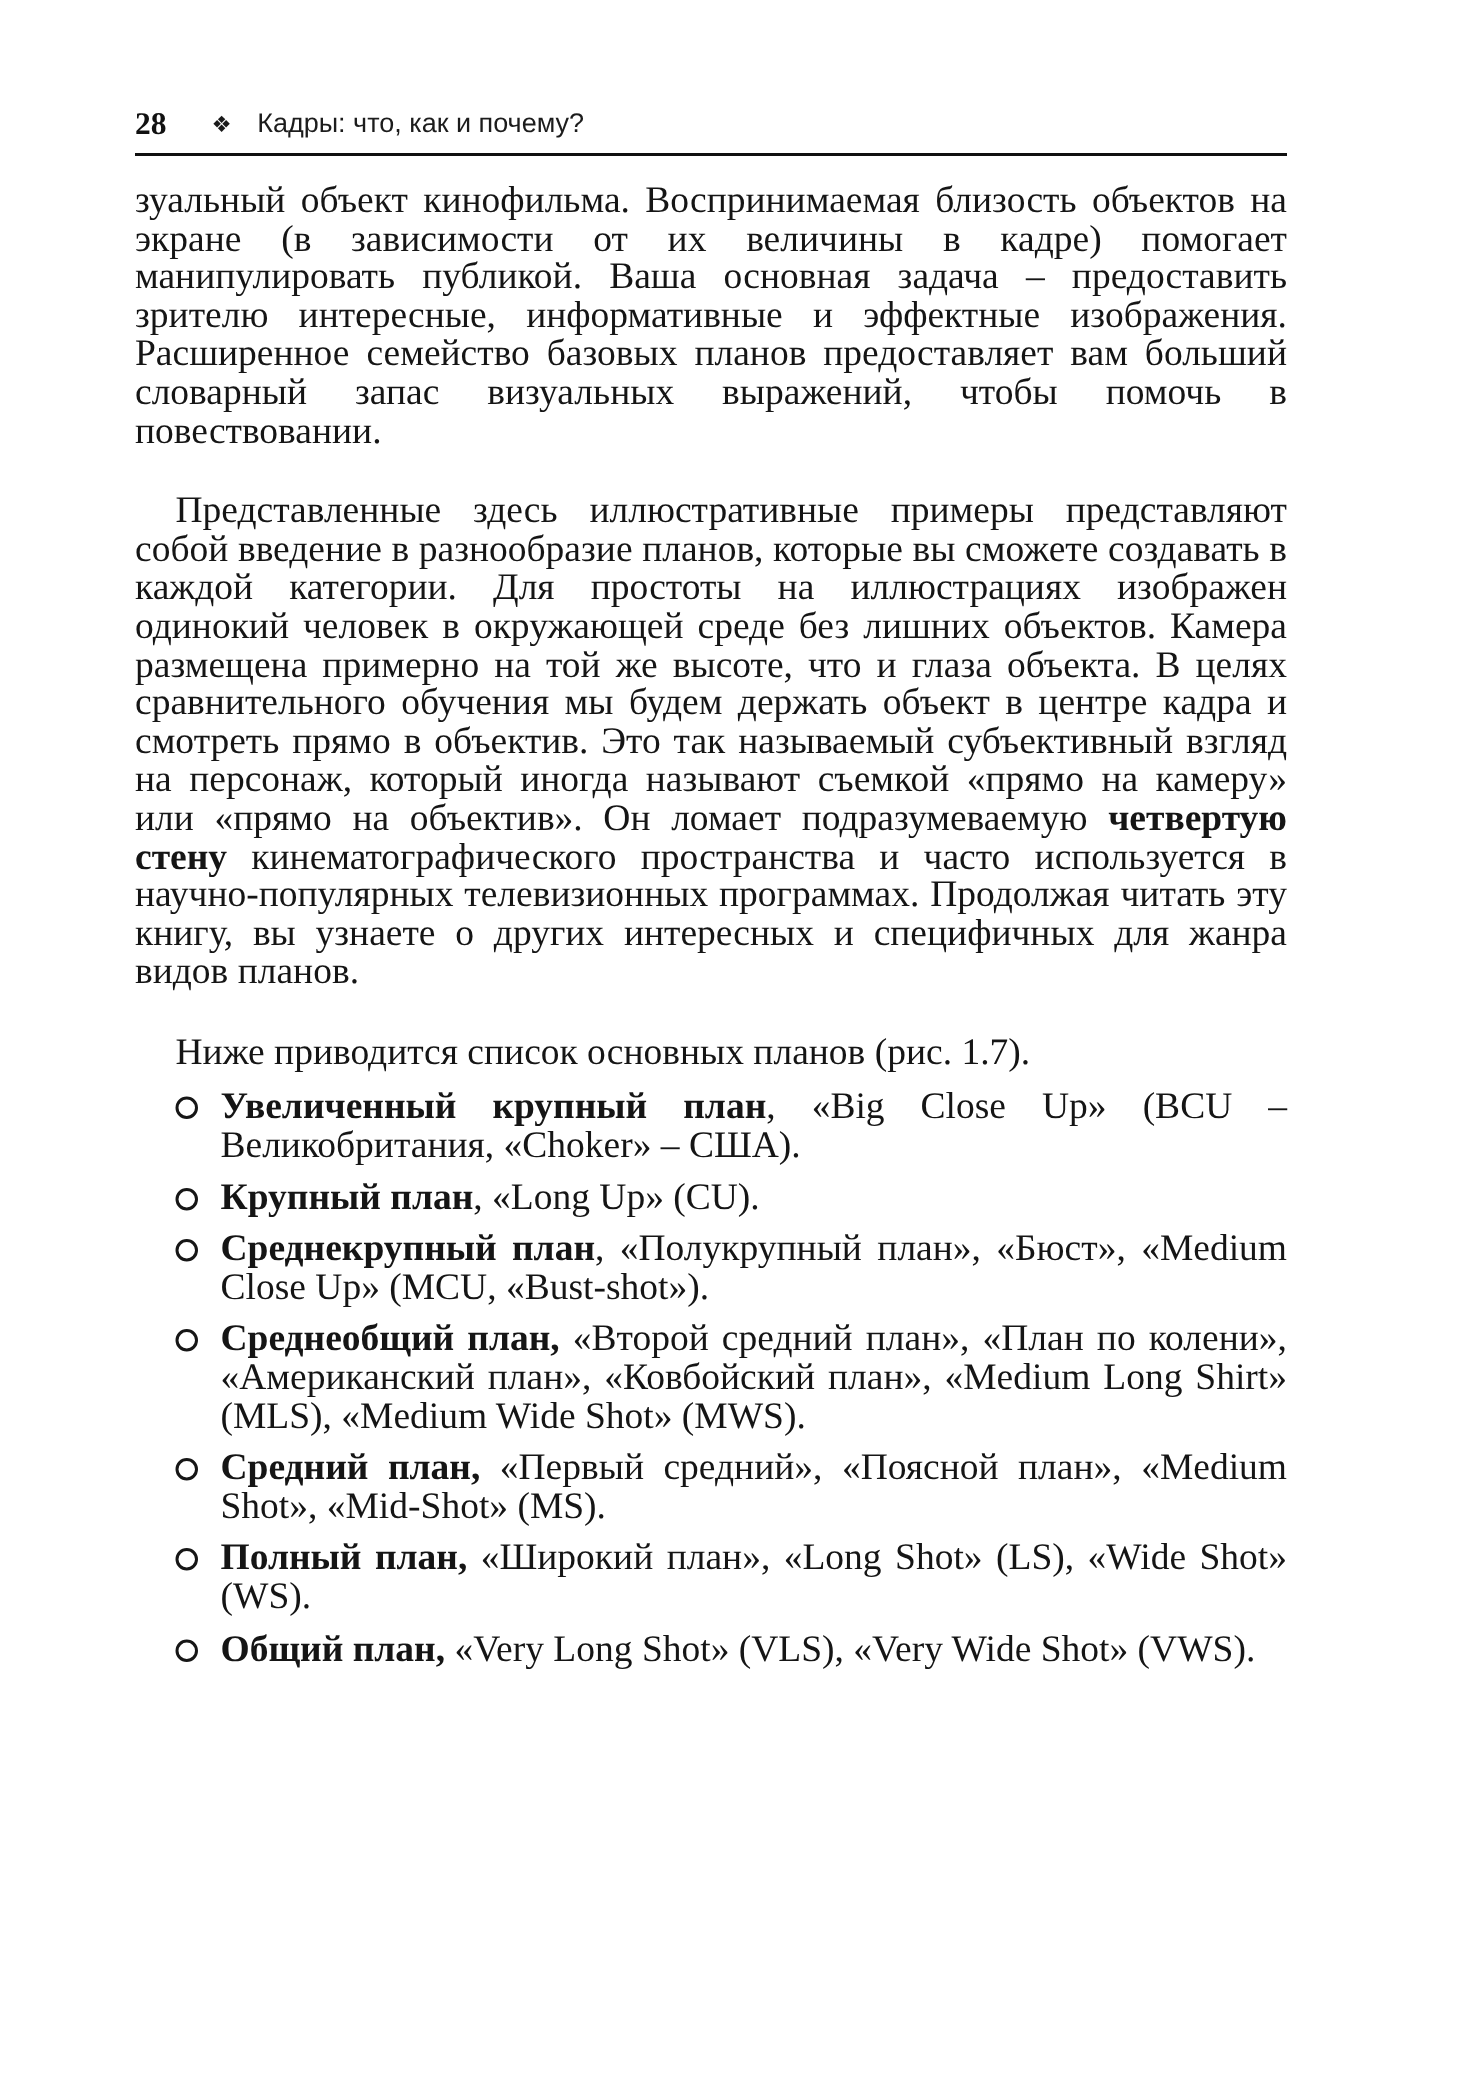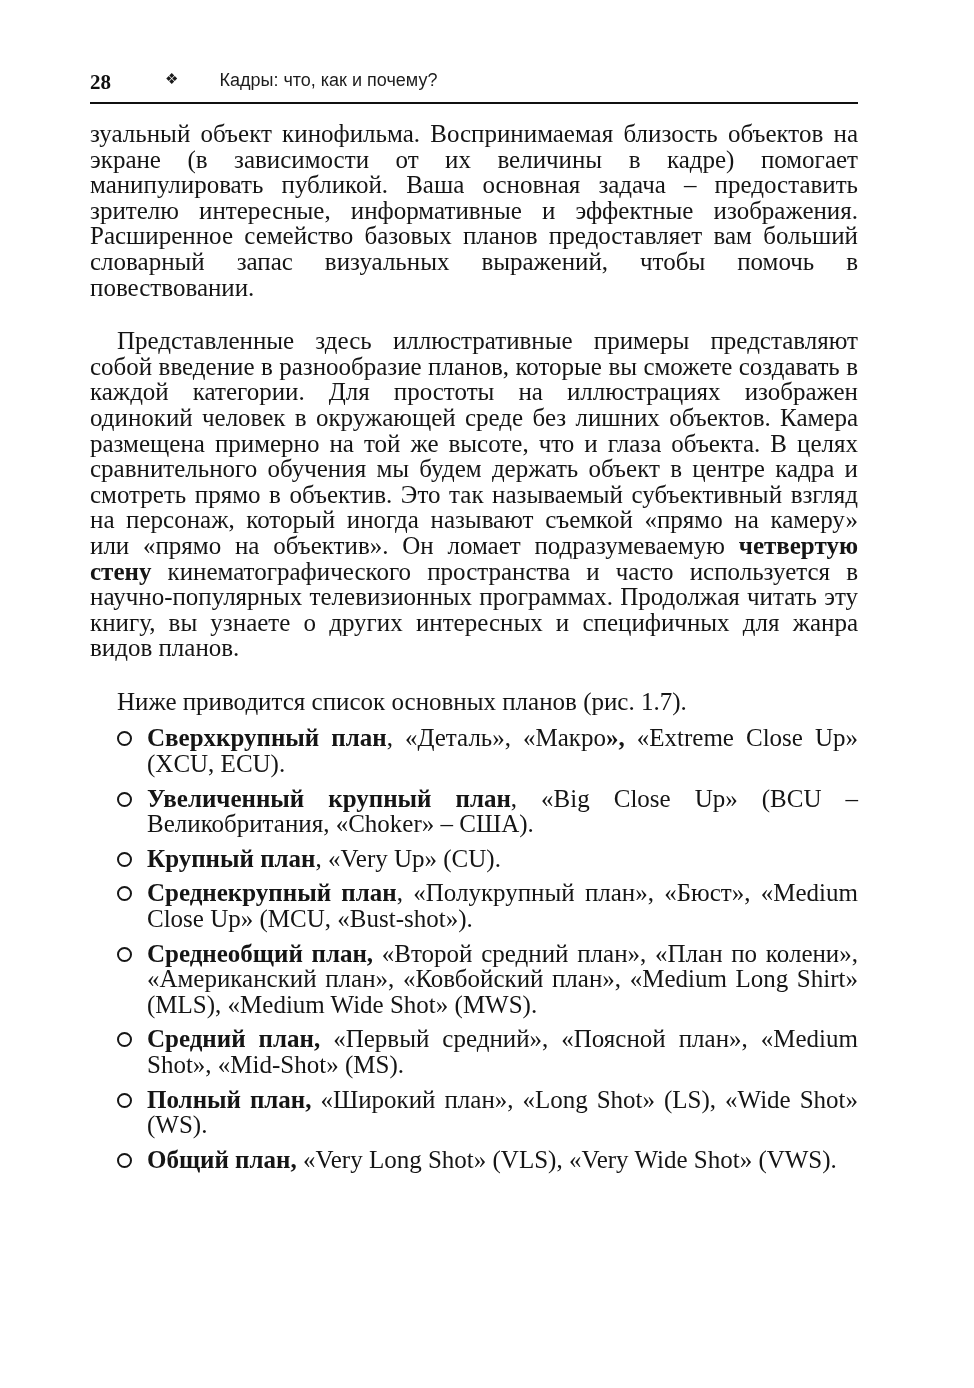--- a/index.html
+++ b/index.html
@@ -17,23 +17,22 @@
   }
   .content {
     position: absolute;
     top: 70px;
     left: 90px;
     width: 768px;
   }
   
   .header-row {
     display: flex;
-    align-items: flex-start;
+    align-items: center;
     margin-bottom: 7px;
-    gap: 24px;
   }
   .page-number {
     font-family: "Liberation Serif", serif;
     font-weight: 700;
     font-size: 21px;
     color: #111;
   }
   .ornament {
     font-family: "DejaVu Sans", sans-serif;
     font-size: 15px;
@@ -101,23 +100,22 @@
       <span class="running-title">Кадры: что, как и почему?</span>
     </div>
 
     <hr class="header-rule">
 
     <div class="body-text">
         <p class="para"><span>зуальный объект кинофильма. Воспринимаемая близость объектов на экране (в зависимости от их величины в кадре) помогает манипулировать публикой. Ваша основная задача – предоставить зрителю интересные, информативные и эффектные изображения. Расширенное семейство базовых планов предоставляет вам больший словарный запас визуальных выражений, чтобы помочь в повествовании.</span></p>
         <p class="para indent"><span>Представленные здесь иллюстративные примеры представляют собой введение в разнообразие планов, которые вы сможете создавать в каждой категории. Для простоты на иллюстрациях изображен одинокий человек в окружающей среде без лишних объектов. Камера размещена примерно на той же высоте, что и глаза объекта. В целях сравнительного обучения мы будем держать объект в центре кадра и смотреть прямо в объектив. Это так называемый субъективный взгляд на персонаж, который иногда называют съемкой «прямо на камеру» или «прямо на объектив». Он ломает подразумеваемую </span><b>четвертую стену</b><span> кинематографического пространства и часто используется в научно-популярных телевизионных программах. Продолжая читать эту книгу, вы узнаете о других интересных и специфичных для жанра видов планов.</span></p>
         <p class="para indent"><span>Ниже приводится список основных планов (рис. 1.7).</span></p>
         <div class="shot-list">
-          <div class="shot-item"><span class="bullet-marker"></span><b>Сверхкрупный план</b><span>, «Деталь», «Макро</span><b>»,</b><span> «Extreme Close Up» (XCU, ECU).</span></div>
           <div class="shot-item"><span class="bullet-marker"></span><b>Увеличенный крупный план</b><span>, «Big Close Up» (BCU – Великобритания, «Choker» – США).</span></div>
-          <div class="shot-item"><span class="bullet-marker"></span><b>Крупный план</b><span>, «Very Up» (CU).</span></div>
+          <div class="shot-item"><span class="bullet-marker"></span><b>Крупный план</b><span>, «Long Up» (CU).</span></div>
           <div class="shot-item"><span class="bullet-marker"></span><b>Среднекрупный план</b><span>, «Полукрупный план», «Бюст», «Medium Close Up» (MCU, «Bust-shot»).</span></div>
           <div class="shot-item"><span class="bullet-marker"></span><b>Среднеобщий план,</b><span> «Второй средний план», «План по колени», «Американский план», «Ковбойский план», «Medium Long Shirt» (MLS), «Medium Wide Shot» (MWS).</span></div>
           <div class="shot-item"><span class="bullet-marker"></span><b>Средний план,</b><span> «Первый средний», «Поясной план», «Medium Shot», «Mid-Shot» (MS).</span></div>
           <div class="shot-item"><span class="bullet-marker"></span><b>Полный план,</b><span> «Широкий план», «Long Shot» (LS), «Wide Shot» (WS).</span></div>
           <div class="shot-item"><span class="bullet-marker"></span><b>Общий план,</b><span> «Very Long Shot» (VLS), «Very Wide Shot» (VWS).</span></div>
         </div>
       </div>
 
   </div>
 </div>

